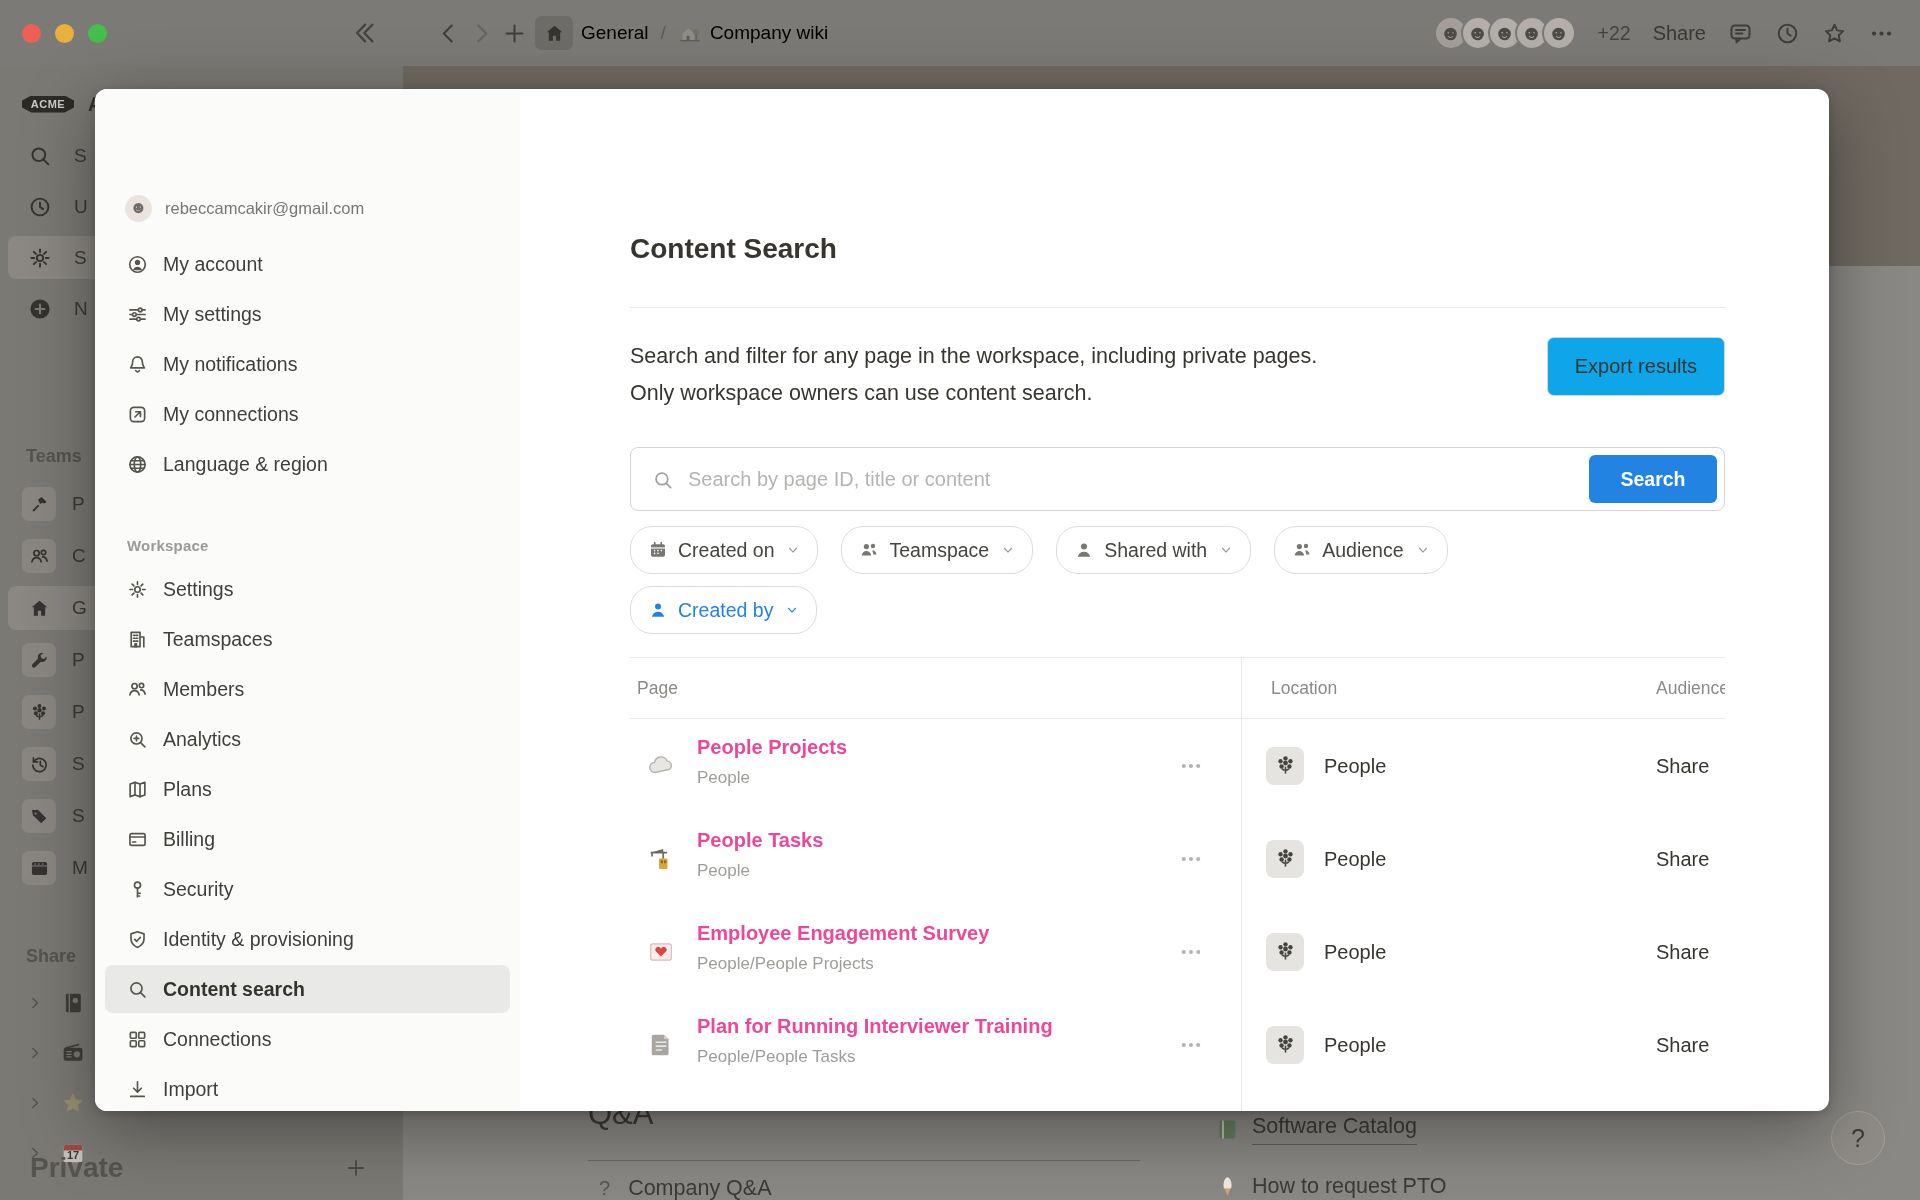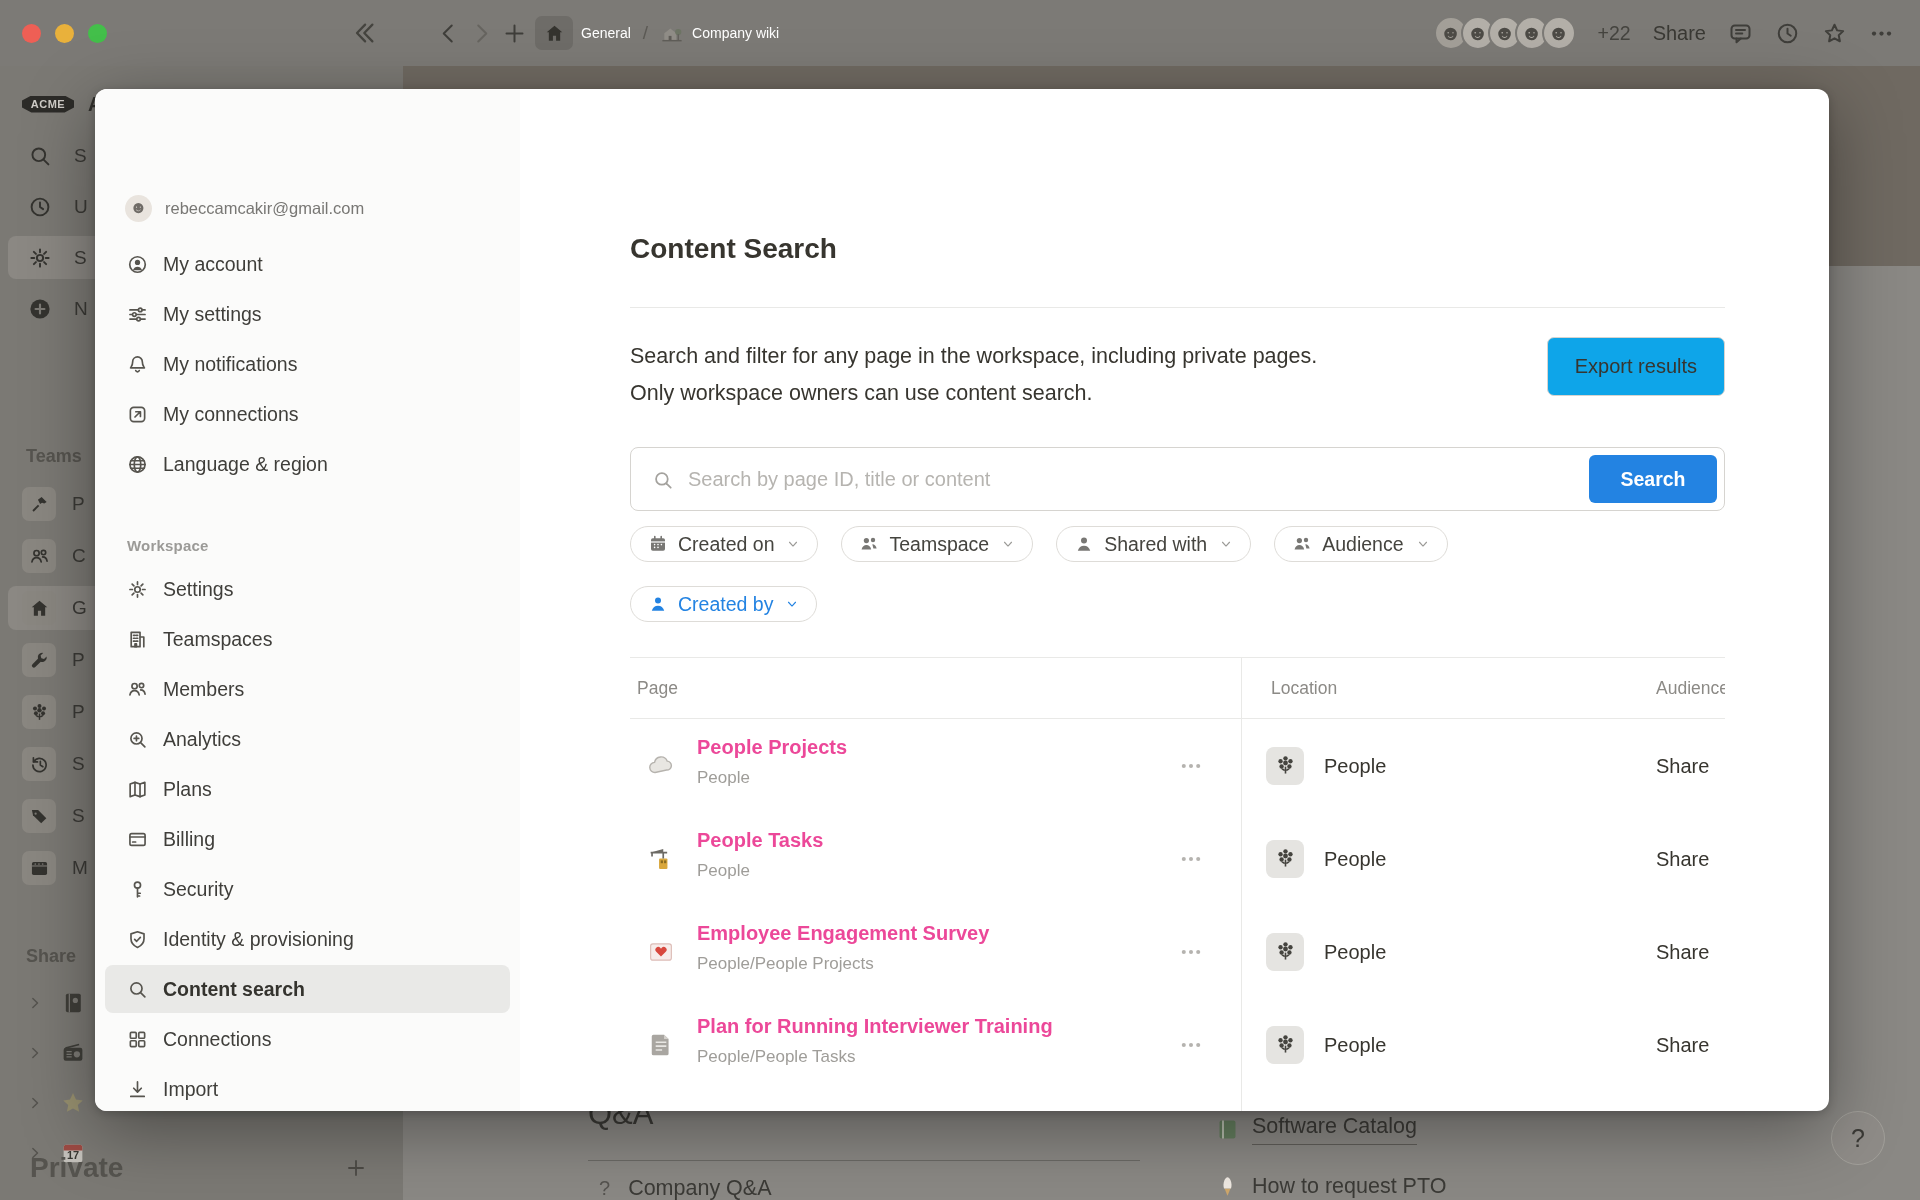--- a/index.html
+++ b/index.html
@@ -12,21 +12,21 @@
   .topbar { position:absolute; left:0; top:0; width:1920px; height:66px; background:#7c7a76; color:#3c3b37; z-index:1; }
   .traffic { position:absolute; left:22px; top:24px; display:flex; gap:14px; }
   .traffic span { width:19px; height:19px; border-radius:50%; }
   .tl-red { background:#ee5f55; } .tl-yellow { background:#e9b13b; } .tl-green { background:#43bf4a; }
   .collapse-btn { position:absolute; left:350px; top:19px; width:28px; height:28px; color:#45443f; }
   .tb-left { position:absolute; left:436px; top:0; height:66px; display:flex; align-items:center; gap:8px; }
   .tb-ico { width:25px; height:25px; color:#3f3e3a; }
   .tb-ico.dis { color:#66645f; }
   .home-chip { width:38px; height:34px; background:#6e6c68; border-radius:7px; display:flex; align-items:center; justify-content:center; color:#35342f; }
   .home-chip .icon { width:21px; height:21px; }
-  .crumb { font-size:14px; color:#ffffff; white-space:nowrap; }
+  .crumb { font-size:19px; color:#000000; white-space:nowrap; }
   .crumb-sep { color:#5c5a55; margin:0 4px; font-size:19px; }
   .tb-right { position:absolute; right:26px; top:0; height:66px; display:flex; align-items:center; gap:22px; }
   .avatars { display:flex; }
   .avatar { width:34px; height:34px; border-radius:50%; background:#b3afa8; color:#4d4b46; font-size:21px; display:flex; align-items:center; justify-content:center; margin-left:-7px; border:2px solid #7c7a76; }
   .avatar:first-child { margin-left:0; background:#a39f98; }
   .more-count { font-size:19.5px; color:#45443f; }
   .share-label { font-size:20px; color:#3a3934; }
 
   
   .bg-sidebar { position:absolute; left:0; top:66px; width:403px; bottom:0; background:#7b7974; color:#3a3935; z-index:1; }
@@ -80,21 +80,21 @@
   .title-divider { position:absolute; left:0; right:0; top:218px; height:1px; background:#e9e9e7; }
   .desc { position:absolute; left:0; top:249px; width:900px; font-size:21.5px; line-height:37px; color:#37352f; }
   .export-btn { position:absolute; right:0; top:248px; height:59px; padding:0 27px; border:1px solid #d6d4d0; border-radius:7px; background:#0ea5e9; font-size:20px; color:#37352f; display:flex; align-items:center; }
   .search-row { position:absolute; left:0; right:0; top:358px; height:64px; border:1px solid #d6d4d0; border-radius:8px; background:#fff; }
   .search-mag { position:absolute; left:21px; top:21px; width:22px; height:22px; color:#a4a29e; }
   .search-input { position:absolute; inset:0; border:none; outline:none; background:transparent; padding-left:57px; padding-right:150px; font-size:20px; color:#37352f; font-family:inherit; }
   .search-input::placeholder { color:#b6b4b0; }
   .search-btn { position:absolute; right:7px; top:7px; bottom:7px; width:128px; background:#2383e2; border:none; border-radius:6px; color:#fff; font-size:19.5px; font-weight:600; font-family:inherit; }
   .chips { position:absolute; left:0; top:437px; display:flex; gap:23px; }
   .chips2 { top:497px; }
-  .chip { height:36px; border:1px solid #dedcd8; border-radius:22px; background:#fff; display:inline-flex; align-items:center; gap:10px; padding:0 17px; font-size:19.5px; color:#45443f; white-space:nowrap; }
+  .chip { height:48px; border:1px solid #dedcd8; border-radius:22px; background:#fff; display:inline-flex; align-items:center; gap:10px; padding:0 17px; font-size:19.5px; color:#45443f; white-space:nowrap; }
   .chip .f-ico { width:20px; height:20px; color:#787774; }
   .chip .chev { width:14px; height:14px; color:#9b9a97; margin-left:2px; }
   .chip.active-chip { color:#2383e2; }
   .chip.active-chip .f-ico, .chip.active-chip .chev { color:#2383e2; }
 
   .table { position:absolute; left:0; right:0; top:568px; bottom:0; }
   .table::before { content:''; position:absolute; left:611px; top:0; bottom:0; width:1px; background:#e9e9e7; }
   .thead { position:relative; height:62px; border-top:1px solid #e9e9e7; border-bottom:1px solid #e9e9e7; }
   .th { position:absolute; top:50%; transform:translateY(-50%); font-size:17.5px; color:#8c8a86; white-space:nowrap; }
   .th-page { left:7px; } .th-loc { left:641px; } .th-aud { left:1026px; }

